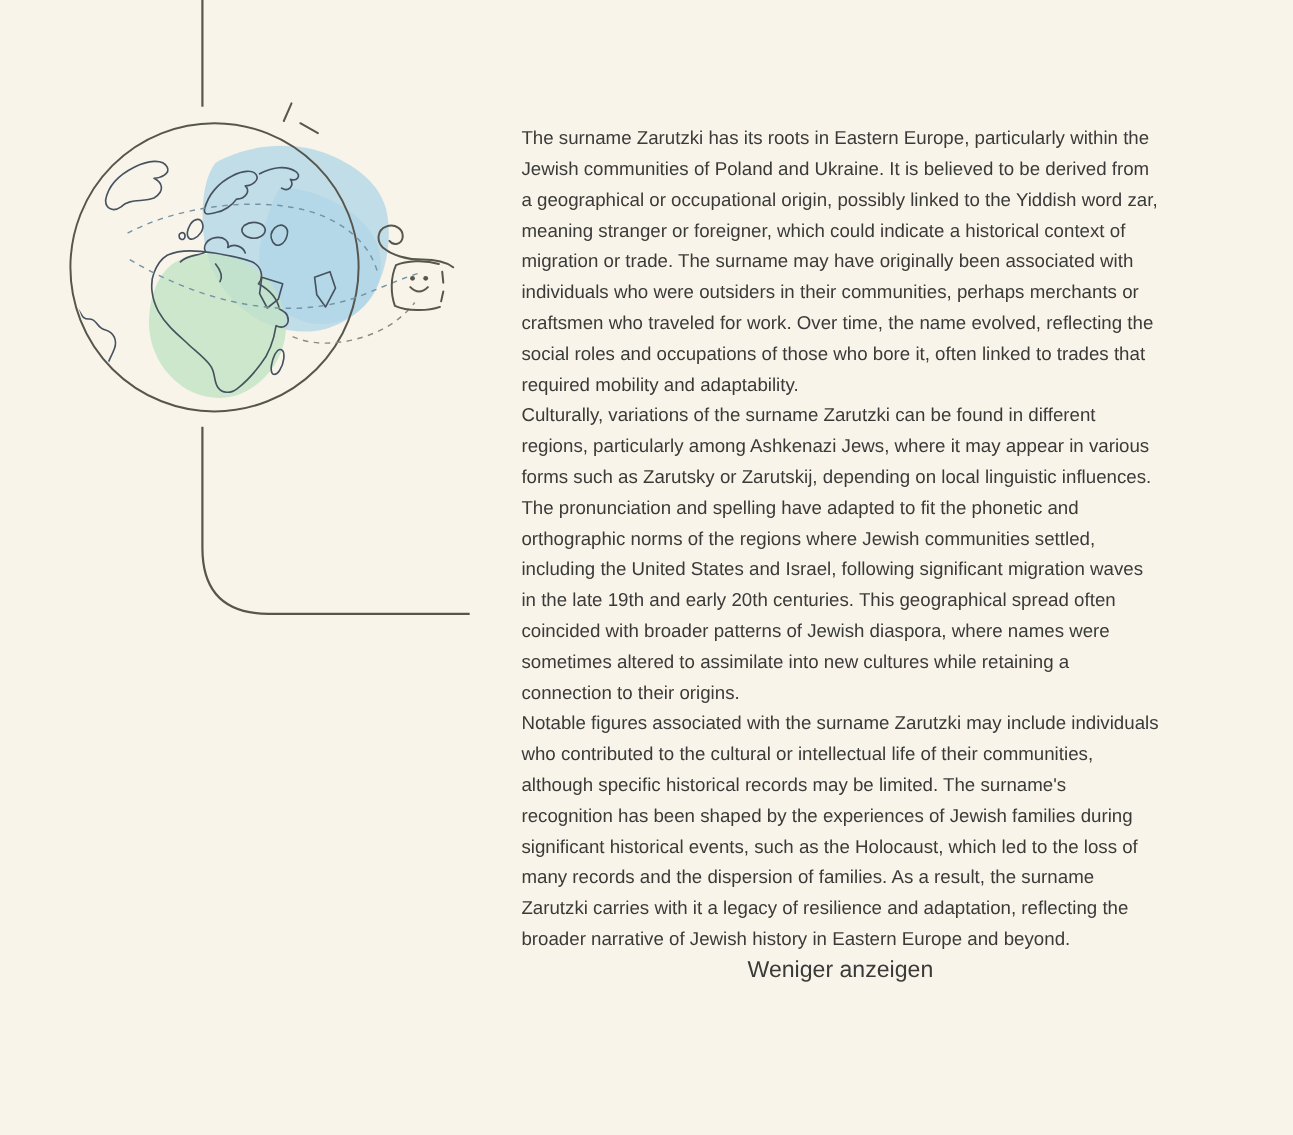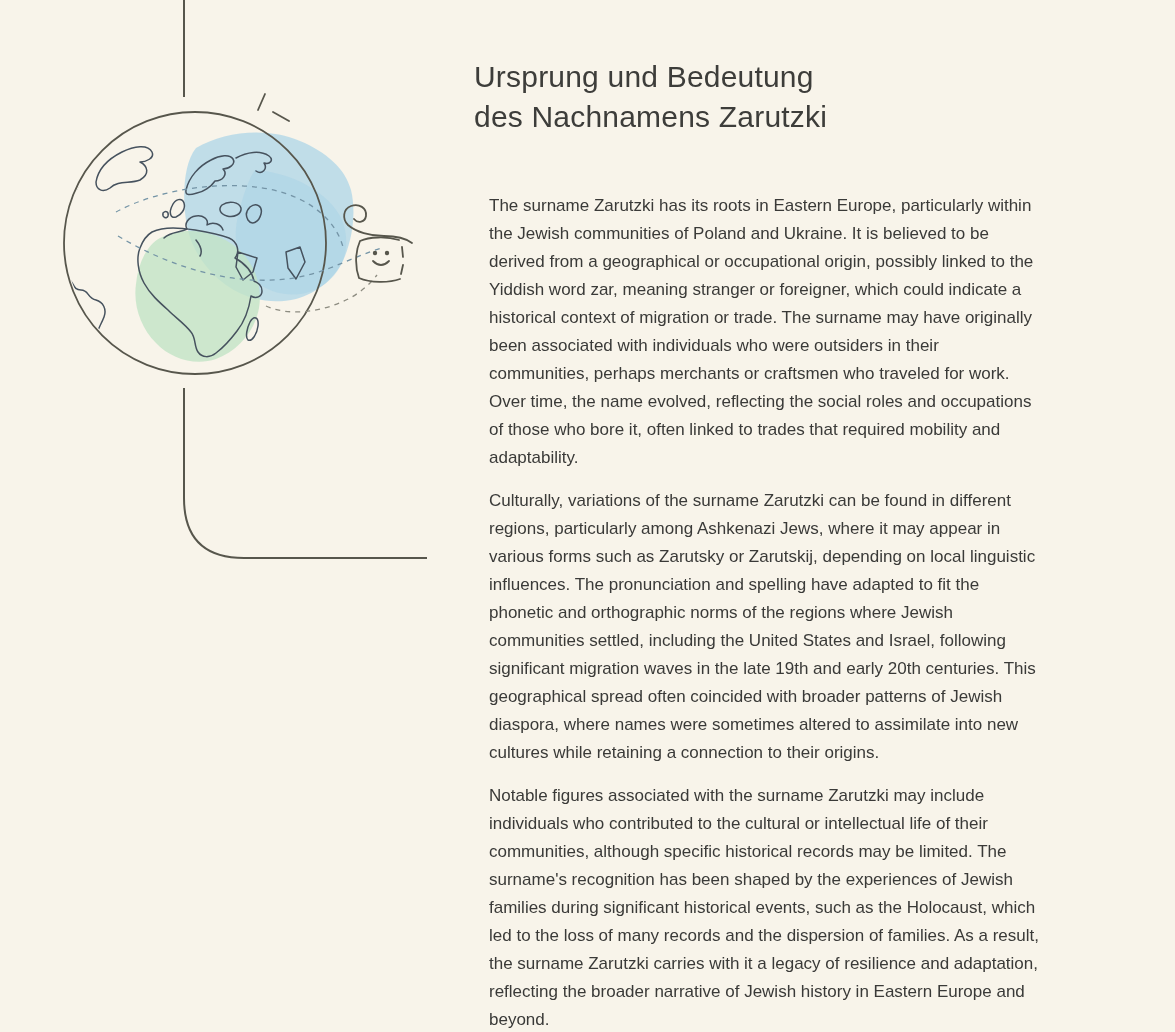--- a/index.html
+++ b/index.html
@@ -36,21 +36,21 @@
     font-weight: 400;
     line-height: 40px;
     color: #3d3d3a;
     letter-spacing: 0.2px;
   }
   .title span { display: block; }
   .paragraphs {
     margin-top: 55px;
   }
   .paragraphs p {
-    margin: 15px;
+    margin: 0;
     font-size: 17px;
     line-height: 28px;
     color: #3a3a38;
   }
   .show-less {
     display: block;
     margin: 0 auto;
     padding: 0;
     background: none;
     border: none;
@@ -132,24 +132,20 @@
         <circle cx="375" cy="253" r="2.2" fill="#57564c" stroke="none"></circle>
         <circle cx="387" cy="253" r="2.2" fill="#57564c" stroke="none"></circle>
         <path d="M 373 261 Q 381 269 389 261"></path>
       </g>
 
       <path d="M 184 388 L 184 498 Q 184 558 244 558 L 427 558" fill="none" stroke="#57564c" stroke-width="2"></path>
     </svg>
   </div>
 
   <div class="content">
-    <h1 class="title">
-      <span>Ursprung und Bedeutung</span>
-      <span>des Nachnamens Zarutzki</span>
-    </h1>
     <div class="paragraphs">
       <p>The surname Zarutzki has its roots in Eastern Europe, particularly within the Jewish communities of Poland and Ukraine. It is believed to be derived from a geographical or occupational origin, possibly linked to the Yiddish word zar, meaning stranger or foreigner, which could indicate a historical context of migration or trade. The surname may have originally been associated with individuals who were outsiders in their communities, perhaps merchants or craftsmen who traveled for work. Over time, the name evolved, reflecting the social roles and occupations of those who bore it, often linked to trades that required mobility and adaptability.</p>
       <p>Culturally, variations of the surname Zarutzki can be found in different regions, particularly among Ashkenazi Jews, where it may appear in various forms such as Zarutsky or Zarutskij, depending on local linguistic influences. The pronunciation and spelling have adapted to fit the phonetic and orthographic norms of the regions where Jewish communities settled, including the United States and Israel, following significant migration waves in the late 19th and early 20th centuries. This geographical spread often coincided with broader patterns of Jewish diaspora, where names were sometimes altered to assimilate into new cultures while retaining a connection to their origins.</p>
       <p>Notable figures associated with the surname Zarutzki may include individuals who contributed to the cultural or intellectual life of their communities, although specific historical records may be limited. The surname's recognition has been shaped by the experiences of Jewish families during significant historical events, such as the Holocaust, which led to the loss of many records and the dispersion of families. As a result, the surname Zarutzki carries with it a legacy of resilience and adaptation, reflecting the broader narrative of Jewish history in Eastern Europe and beyond.</p>
     </div>
     <button class="show-less">Weniger anzeigen</button>
   </div>
 
 </div>
 

